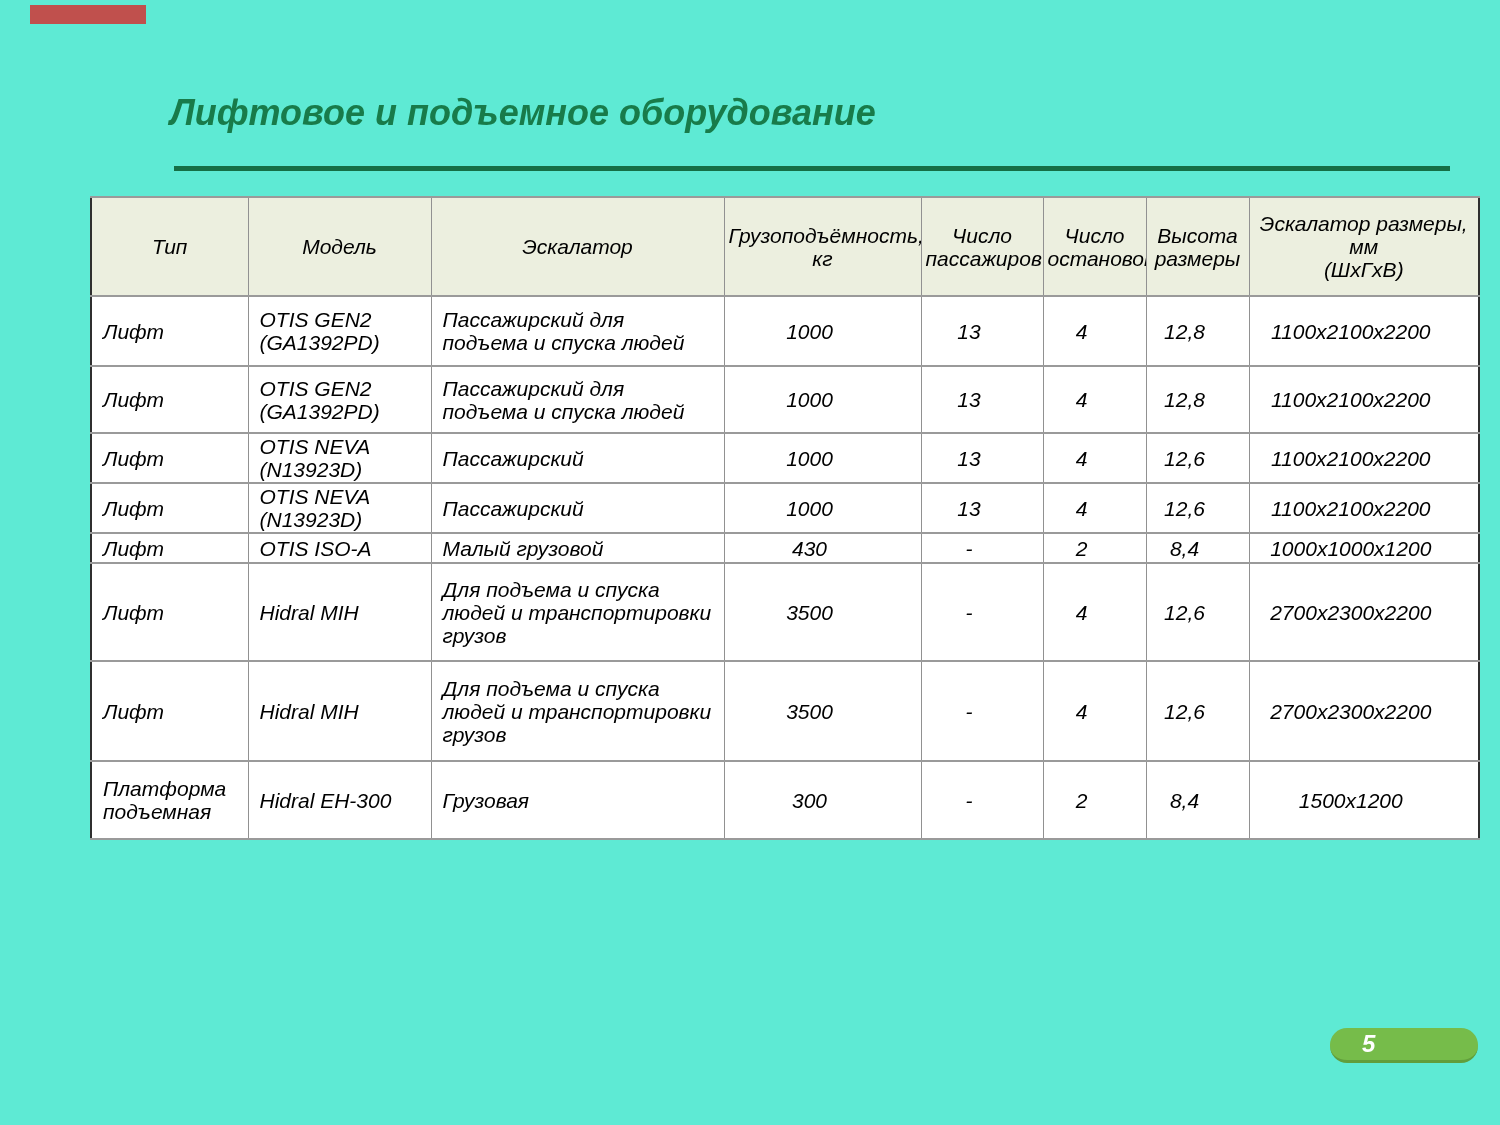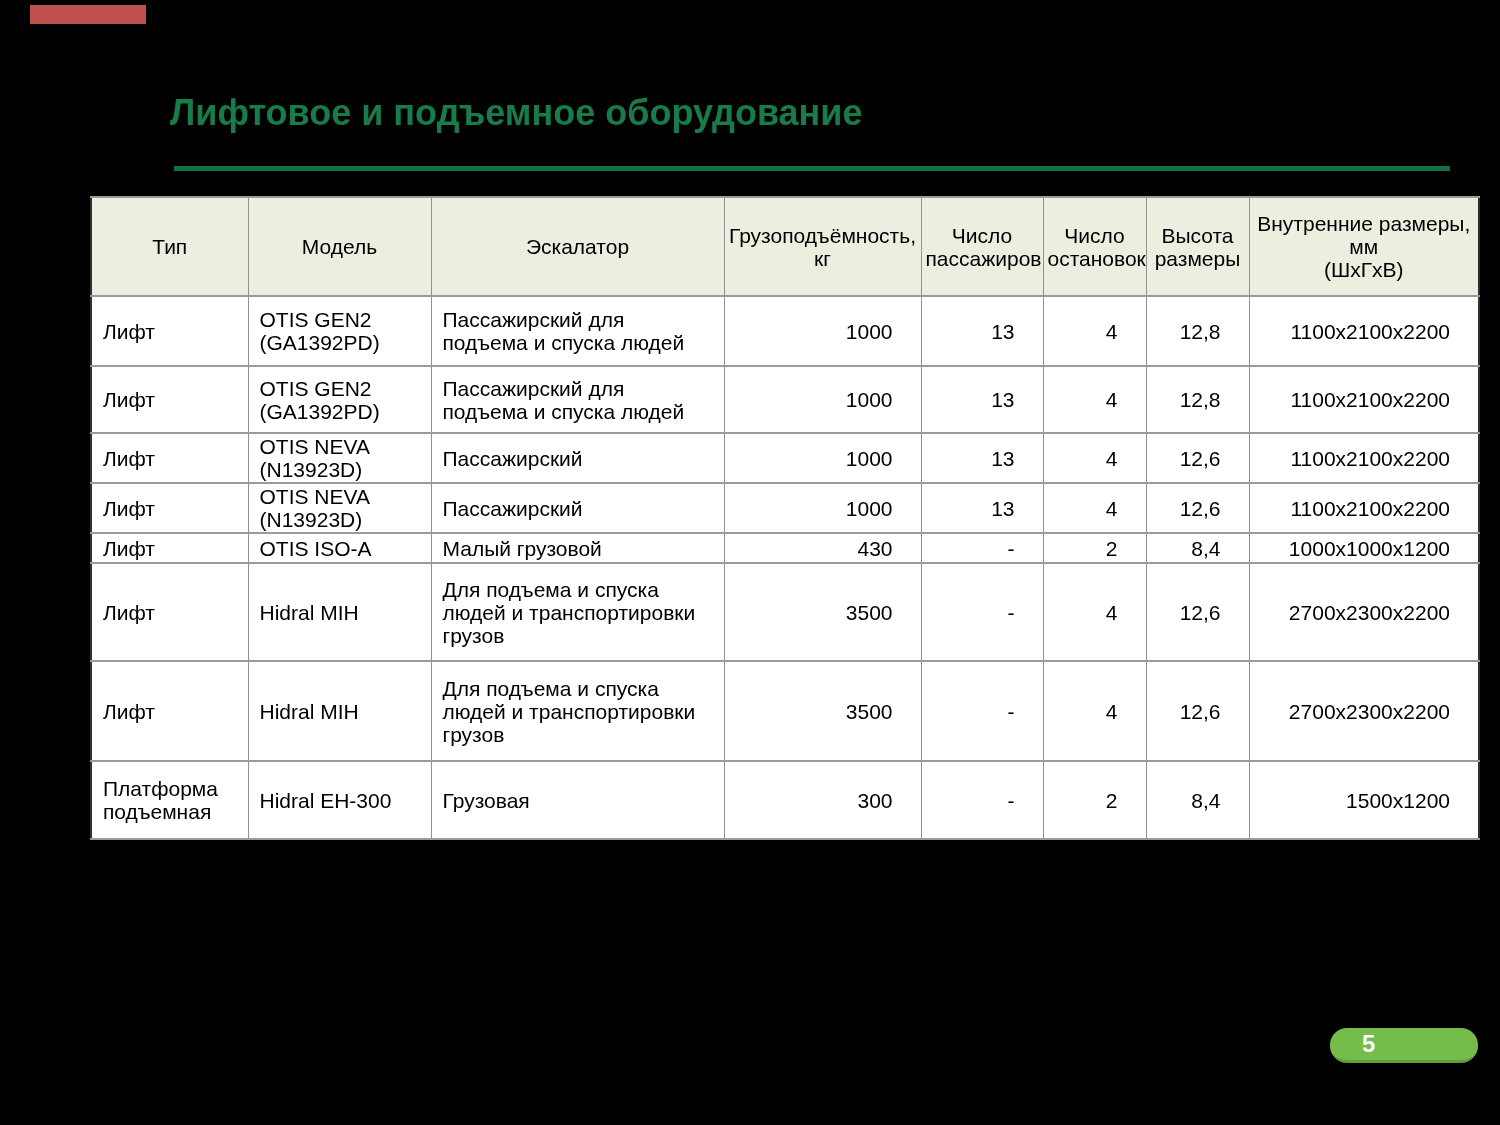--- a/index.html
+++ b/index.html
@@ -4,24 +4,25 @@
 <style>
   html, body {
     margin: 0;
     padding: 0;
     background: #ffffff;
   }
   .slide {
     position: relative;
     width: 1500px;
     height: 1125px;
-    background: #000000;
+    background: #5eead4;
     overflow: hidden;
     font-family: "Liberation Sans", "DejaVu Sans", sans-serif;
     color: #000000;
+    font-style: italic;
   }
 
   
   .red-bar {
     position: absolute;
     left: 30px;
     top: 5px;
     width: 116px;
     height: 19px;
     background: #c0504d;
@@ -79,21 +80,21 @@
     font-weight: normal;
     text-align: center;
   }
   .equip-table tbody td {
     background: #ffffff;
     text-align: left;
     padding-left: 11px;
   }
   
   .equip-table tbody td:nth-child(n+4) {
-    text-align: right;
+    text-align: center;
     padding-right: 28px;
     padding-left: 2px;
   }
 
   
   .page-badge {
     position: absolute;
     left: 1330px;
     top: 1028px;
     width: 148px;
@@ -139,21 +140,21 @@
         <th>Модель</th>
         <th>Эскалатор</th>
         <th>Грузоподъёмность,
 кг</th>
         <th>Число
 пассажиров</th>
         <th>Число
 остановок</th>
         <th>Высота
 размеры</th>
-        <th>Внутренние размеры,
+        <th>Эскалатор размеры,
 мм
 (ШхГхВ)</th>
       </tr>
     </thead>
     <tbody>
       <tr style="height:70px">
         <td>Лифт</td>
         <td>OTIS GEN2
 (GA1392PD)</td>
         <td>Пассажирский для

